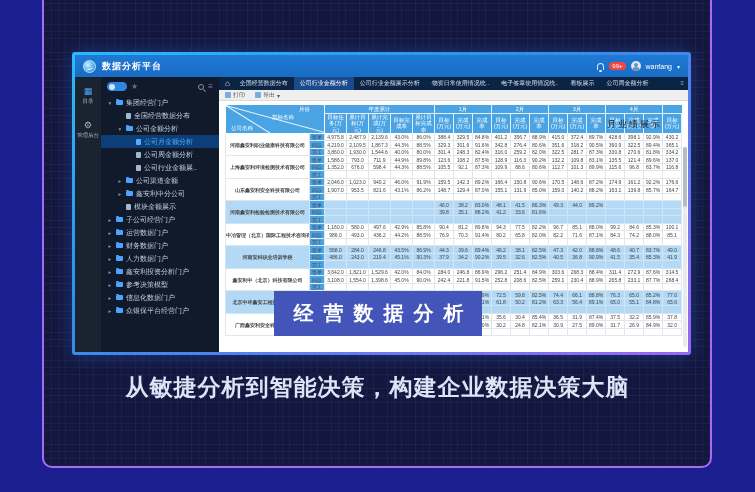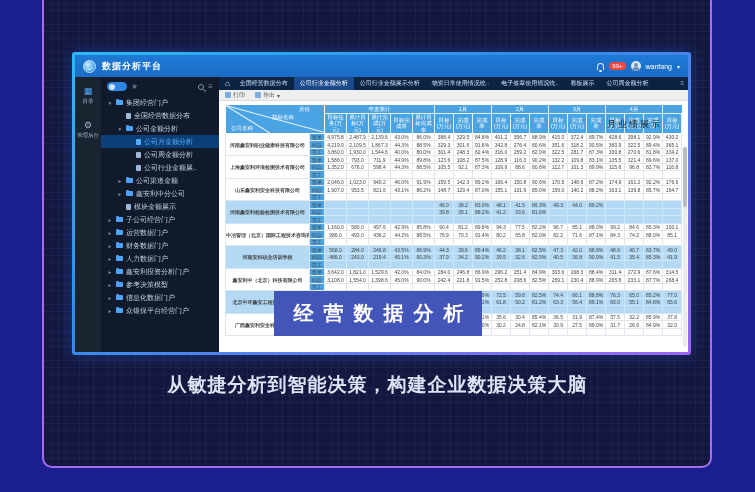--- a/index.html
+++ b/index.html
@@ -106,21 +106,21 @@
   .c-top{position:absolute;top:1px;right:14px;font-size:5.5px;}
   .c-mid{position:absolute;top:9px;left:46px;font-size:5.5px;}
   .c-bot{position:absolute;bottom:2px;left:5px;font-size:5.5px;}
   .vscroll{position:absolute;right:1px;top:46px;width:4px;height:200px;background:#e8eaee;border-radius:2px;}
   .vthumb{width:4px;height:60px;background:#b6bcc4;border-radius:2px;}
   
   .banner{position:absolute;left:50%;top:291px;transform:translateX(-50%);z-index:5;
     background:#4355b8;color:#fff;font-size:20px;font-weight:bold;letter-spacing:10px;
     padding:9px 8px 9px 20px;white-space:nowrap;}
   .headline{position:absolute;left:0;top:372px;width:100%;text-align:center;z-index:3;
-    color:#dfe3f6;font-size:19px;font-weight:bold;letter-spacing:1px;}
+    color:#dfe3f6;font-size:23px;font-weight:bold;letter-spacing:1px;}
 </style>
 </head>
 <body>
 
 <div class="stage">
   <div class="grid-panel"></div>
 
   <div class="window">
     <div class="win-inner">
       <div class="titlebar">

